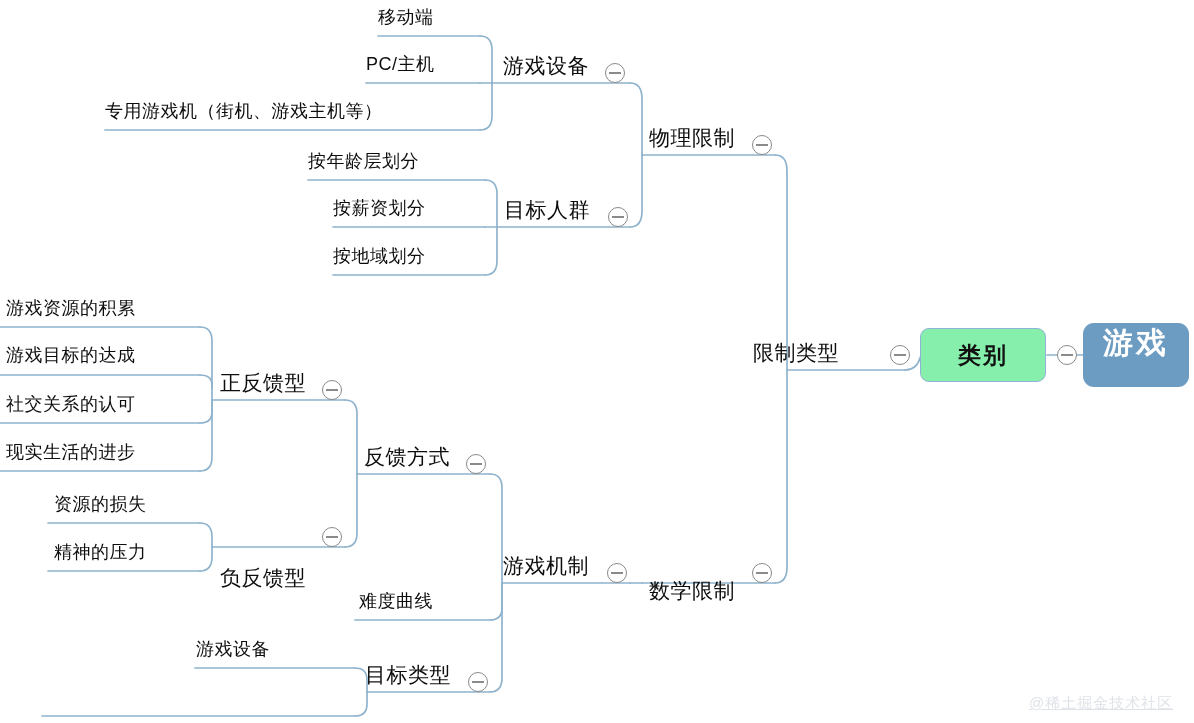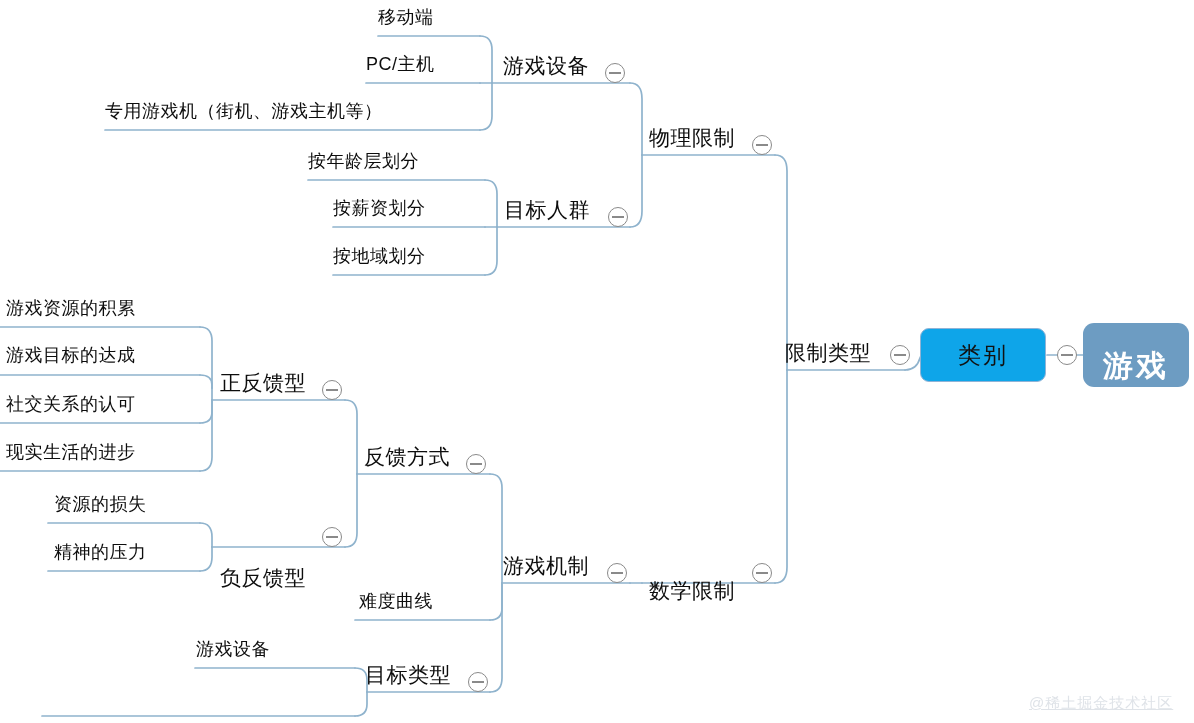--- a/index.html
+++ b/index.html
@@ -33,43 +33,43 @@
     font-size: 21px;
     line-height: 1;
     letter-spacing: 0.5px;
   }
   .node.lvl-leaf  { font-size: 18px; }
   .node.lvl-mid   { font-size: 21px; }
 
   .node-box {
     position: absolute;
     white-space: nowrap;
-    background: #0ea5e9;
+    background: #86efac;
     border: 1.6px solid #8fb3d6;
     border-radius: 9px;
     color: #111;
     font-size: 23px;
-    font-weight: normal;
+    font-weight: bold;
     letter-spacing: 2px;
     display: flex;
     align-items: center;
     justify-content: center;
     box-sizing: border-box;
   }
   .node-root {
     position: absolute;
     white-space: nowrap;
     background: #6d9cc2;
     border-radius: 11px;
     color: #ffffff;
     font-size: 30px;
     font-weight: bold;
     letter-spacing: 3px;
     display: flex;
-    align-items: flex-end;
+    align-items: flex-start;
     justify-content: center;
     box-sizing: border-box;
   }
   .collapse {
     position: absolute;
     width: 20px;
     height: 20px;
     border: 1.5px solid #8a8a8a;
     border-radius: 50%;
     box-sizing: border-box;
@@ -280,21 +280,21 @@
   <div class="node lvl-mid" style="left:503px; top:555px;">
     <span>游戏机制</span>
   </div>
   <div class="collapse" style="left:607px; top:563px;"></div>
 
   <div class="node lvl-mid" style="left:649px; top:580px;">
     <span>数学限制</span>
   </div>
   <div class="collapse" style="left:752px; top:563px;"></div>
 
-  <div class="node lvl-mid" style="left:785px; top:342px;">
+  <div class="node lvl-mid" style="left:753px; top:342px;">
     <span>限制类型</span>
   </div>
   <div class="collapse" style="left:890px; top:345px;"></div>
 
   <div class="node-box" style="left:920px; top:328px; width:126px; height:54px;">
     <span>类别</span>
   </div>
   <div class="collapse" style="left:1057px; top:345px;"></div>
 
   <div class="node-root" style="left:1083px; top:323px; width:106px; height:64px;">

